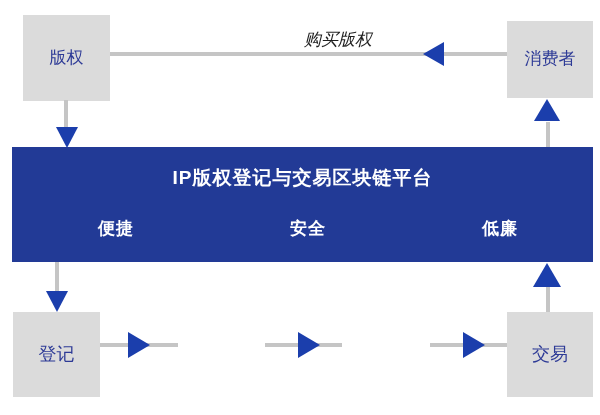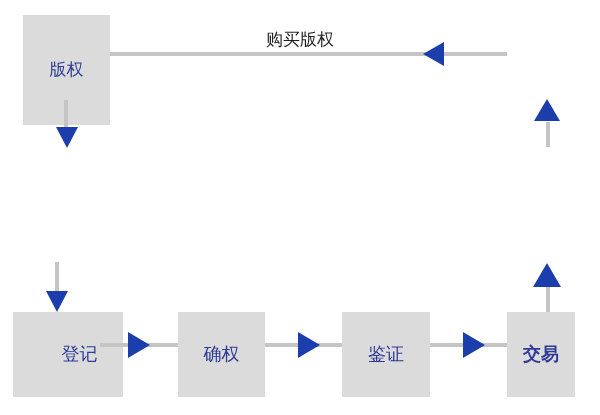--- a/index.html
+++ b/index.html
@@ -27,62 +27,67 @@
   .banner{
     position:absolute;left:12px;top:147px;width:581px;height:115px;
     background:var(--banner-bg,#223a96);color:var(--banner-text,#ffffff);
   }
   .banner-title{margin-top:18px;text-align:center;font-size:19px;font-weight:bold;letter-spacing:1px;}
   .banner-features{
     position:absolute;left:86px;right:75px;bottom:22px;
     display:flex;justify-content:space-between;font-size:17px;font-weight:bold;letter-spacing:1px;
   }
   
-  .owner-box{left:23px;top:15px;width:87px;height:110px;font-size:17px;}
+  .owner-box{left:23px;top:15px;width:87px;height:86px;font-size:17px;}
   .consumer-box{left:507px;top:21px;width:86px;height:77px;font-size:17px;}
   
   .step-box{top:312px;height:85px;}
 </style>
 </head>
 <body>
 
 <div class="diagram">
 
   <div class="gbox owner-box">
     <span>版权</span>
   </div>
 
+  <div class="gbox consumer-box">
+    <span>消费者</span>
+  </div>
 
   <div class="hline" style="left:110px;top:52px;width:397px;"></div>
   <div class="tri tri-left" style="left:423px;top:42px;"></div>
-  <div class="float-label" style="left:240px;top:28px;width:120px;text-align:center;">购买版权</div>
+  <div class="float-label" style="left:252px;top:28px;width:120px;text-align:right;font-style:italic;">购买版权</div>
 
   <div class="vline" style="left:64px;top:100px;height:30px;"></div>
   <div class="tri tri-down" style="left:56px;top:127px;"></div>
 
   <div class="vline" style="left:546px;top:122px;height:25px;"></div>
   <div class="tri tri-up" style="left:534px;top:99px;border-left-width:13px;border-right-width:13px;border-bottom-width:22px;"></div>
 
+  <div class="banner">
+    <div class="banner-title">IP版权登记与交易区块链平台</div>
+    <div class="banner-features">
+      <span>便捷</span>
+      <span>安全</span>
+      <span>低廉</span>
+    </div>
+  </div>
 
   <div class="vline" style="left:55px;top:262px;height:32px;"></div>
   <div class="tri tri-down" style="left:46px;top:291px;"></div>
 
   <div class="vline" style="left:546px;top:287px;height:25px;"></div>
   <div class="tri tri-up" style="left:533px;top:263px;"></div>
 
-  <div class="gbox step-box" style="left:13px;width:87px;padding-left:23px;">
+  <div class="gbox step-box" style="left:13px;width:87px;">
     <span>登记</span>
   </div>
-  <div class="gbox step-box" style="left:178px;width:87px;">
-    <span>确权</span>
-  </div>
-  <div class="gbox step-box" style="left:342px;width:88px;">
-    <span>鉴证</span>
-  </div>
-  <div class="gbox step-box" style="left:507px;width:68px;font-weight:bold;">
+  <div class="gbox step-box" style="left:507px;width:86px;">
     <span>交易</span>
   </div>
 
   <div class="hline" style="left:100px;top:343px;width:78px;"></div>
   <div class="tri tri-right" style="left:128px;top:332px;"></div>
 
   <div class="hline" style="left:265px;top:343px;width:77px;"></div>
   <div class="tri tri-right" style="left:298px;top:332px;"></div>
 
   <div class="hline" style="left:430px;top:343px;width:77px;"></div>

